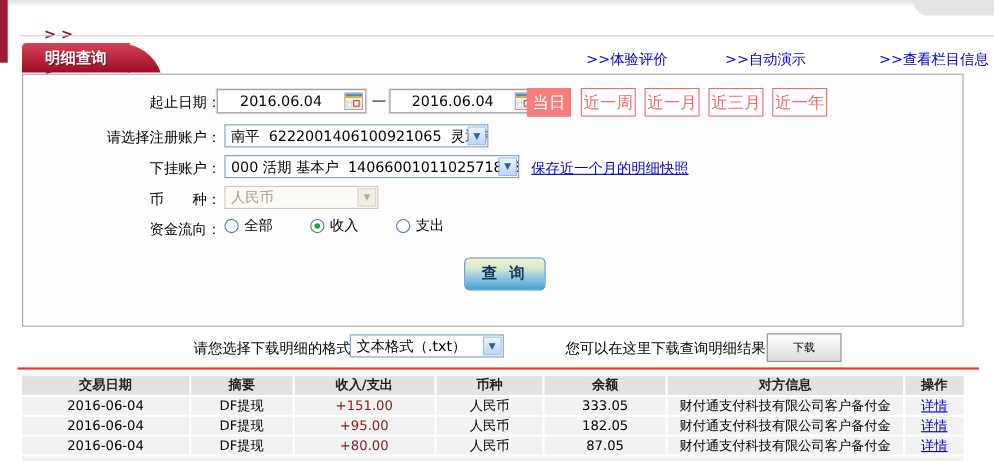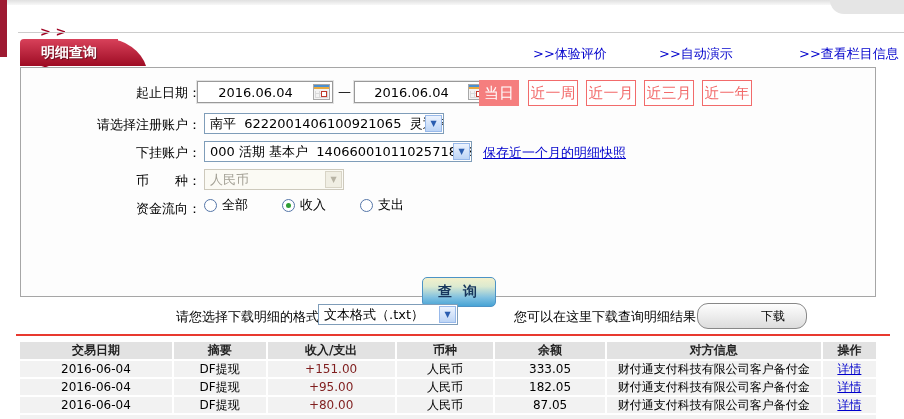--- a/index.html
+++ b/index.html
@@ -50,25 +50,25 @@
   .link{color:#0000cc;text-decoration:underline;font-size:13px;cursor:pointer;white-space:nowrap;}
   .snapshot-link{position:absolute;left:462px;top:76px;}
   .radio-row{position:absolute;left:183px;top:128px;display:flex;align-items:center;font-size:13px;height:18px;}
   .radio-opt{display:flex;align-items:center;margin-right:34px;cursor:pointer;}
   .rdot{width:13px;height:13px;border-radius:50%;border:1px solid #5576a8;background:#fff;box-sizing:border-box;
         margin-right:5px;position:relative;}
   .radio-opt.checked .rdot::after{content:'';position:absolute;left:3px;top:3px;width:5px;height:5px;border-radius:50%;background:#2f9e33;}
   .query-btn{position:absolute;left:401px;top:166px;width:72px;height:28px;border:1px solid #4c93c6;border-radius:5px;
        background:linear-gradient(180deg,#f3f0cb 0%,#dcead0 30%,#7fc0e0 70%,#47a3d5 100%);
        font-size:14px;font-weight:bold;color:#17365c;display:flex;align-items:center;justify-content:center;
-       letter-spacing:3px;cursor:pointer;margin-top:43px;}
+       letter-spacing:3px;cursor:pointer;}
   
   .dl-label{position:absolute;font-size:13px;white-space:nowrap;}
-  .dl-btn{position:absolute;left:697px;top:303px;width:66px;height:24px;border:1px solid #888;border-radius:11px;
-       background:linear-gradient(#fefefe,#dcdcdc);font-size:12px;display:flex;align-items:center;justify-content:center;cursor:pointer;padding-left:42px;}
+  .dl-btn{position:absolute;left:697px;top:303px;width:66px;height:24px;border:1px solid #888;border-radius:0;
+       background:linear-gradient(#fefefe,#dcdcdc);font-size:10px;display:flex;align-items:center;justify-content:center;cursor:pointer;}
   .red-divider{position:absolute;left:16px;top:334px;width:874px;height:2px;background:#e8392f;}
   
   .tbl-header,.tbl-row{position:absolute;left:20px;width:856px;display:flex;}
   .tbl-header{top:342px;height:17px;background:#e2e2e2;}
   .tbl-row{height:16px;background:#f2f2f2;}
   .row-1{top:361px;} .row-2{top:379px;} .row-3{top:397px;} .row-4{top:415px;}
   .cell{box-sizing:border-box;display:flex;align-items:center;justify-content:center;font-size:12px;
         border-right:2px solid #fff;height:100%;overflow:hidden;white-space:nowrap;}
   .cell:last-child{border-right:none;}
   .tbl-header .cell{font-weight:bold;color:#222;}

